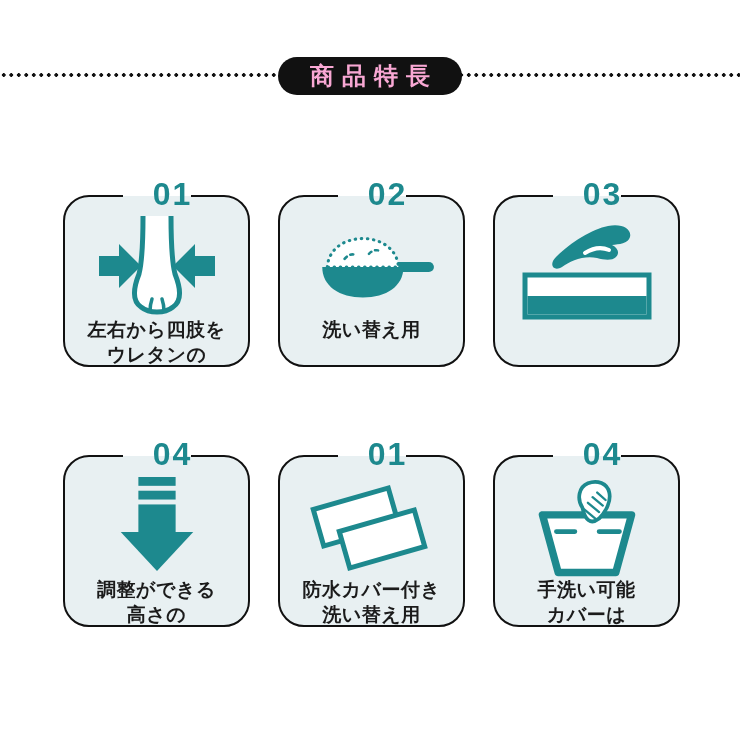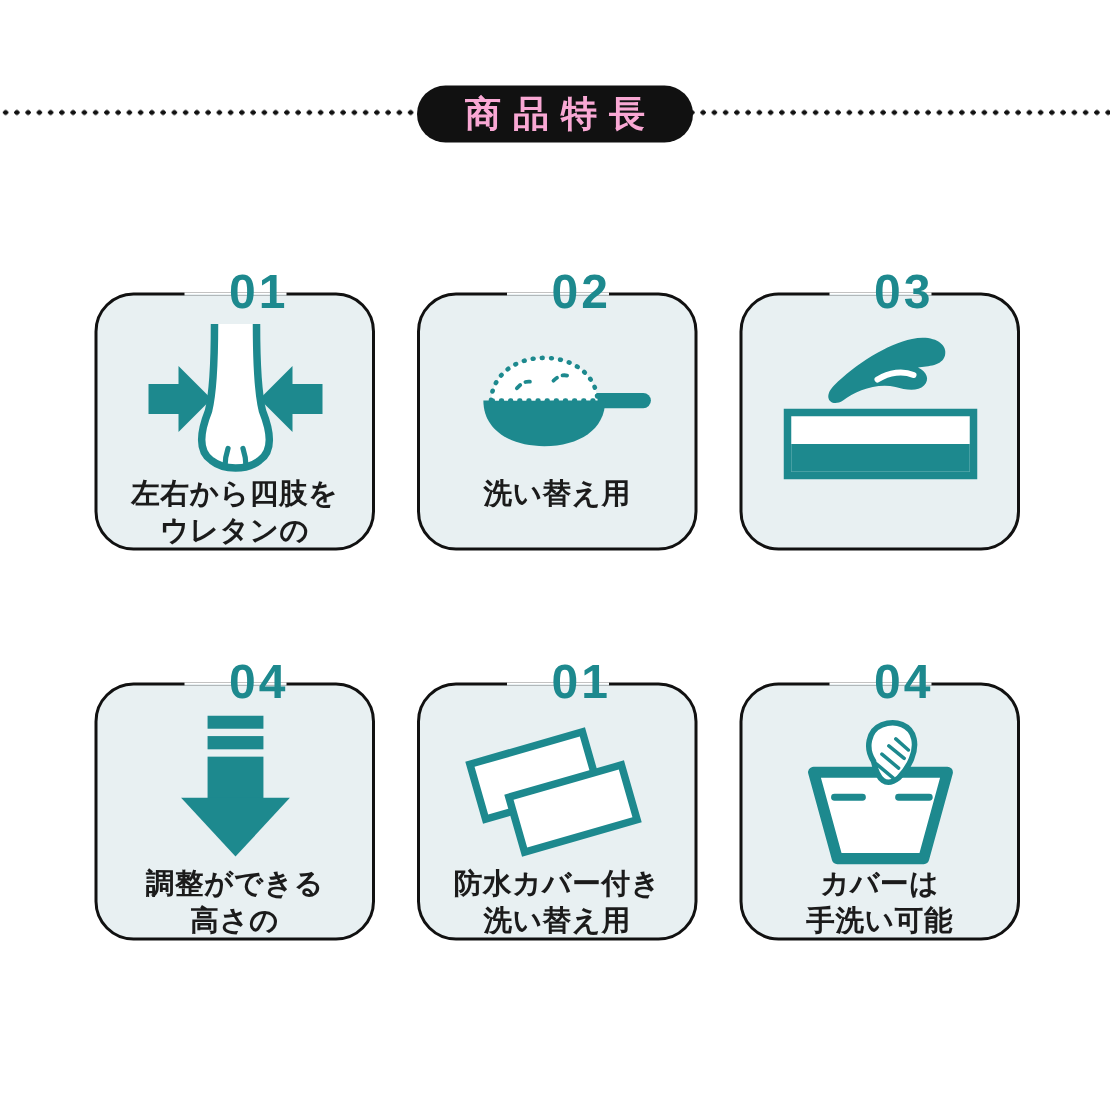--- a/index.html
+++ b/index.html
@@ -146,19 +146,19 @@
       <div class="num">04</div>
       <div class="icon-box">
         <svg width="108" height="104" viewBox="0 0 110 112" aria-hidden="true">
           <path class="wfts" stroke-width="8" stroke-linejoin="round" d="M7 44 H103 L86 106 H24 Z"></path>
           <path class="ts" stroke-width="5" stroke-linecap="round" d="M22 62 H42 M68 62 H90"></path>
           <path class="wfts" stroke-width="4" stroke-linejoin="round" d="M50 36 C44 27 46 14 56 10 C66 6 77 10 79 20 C81 29 76 40 68 48 C59 55 53 50 50 36 Z"></path>
           <path class="ts" stroke-width="2.5" stroke-linecap="round" d="M52 38 l12 10 M56 31 l12 10 M61 25 l11 9 M66 20 l9 8"></path>
         </svg>
       </div>
       <div class="caption">
+        <span>手洗い可能</span>
         <span>カバーは</span>
-        <span>手洗い可能</span>
       </div>
     </div>
 
   </div>
 </div>
 
 </body></html>

